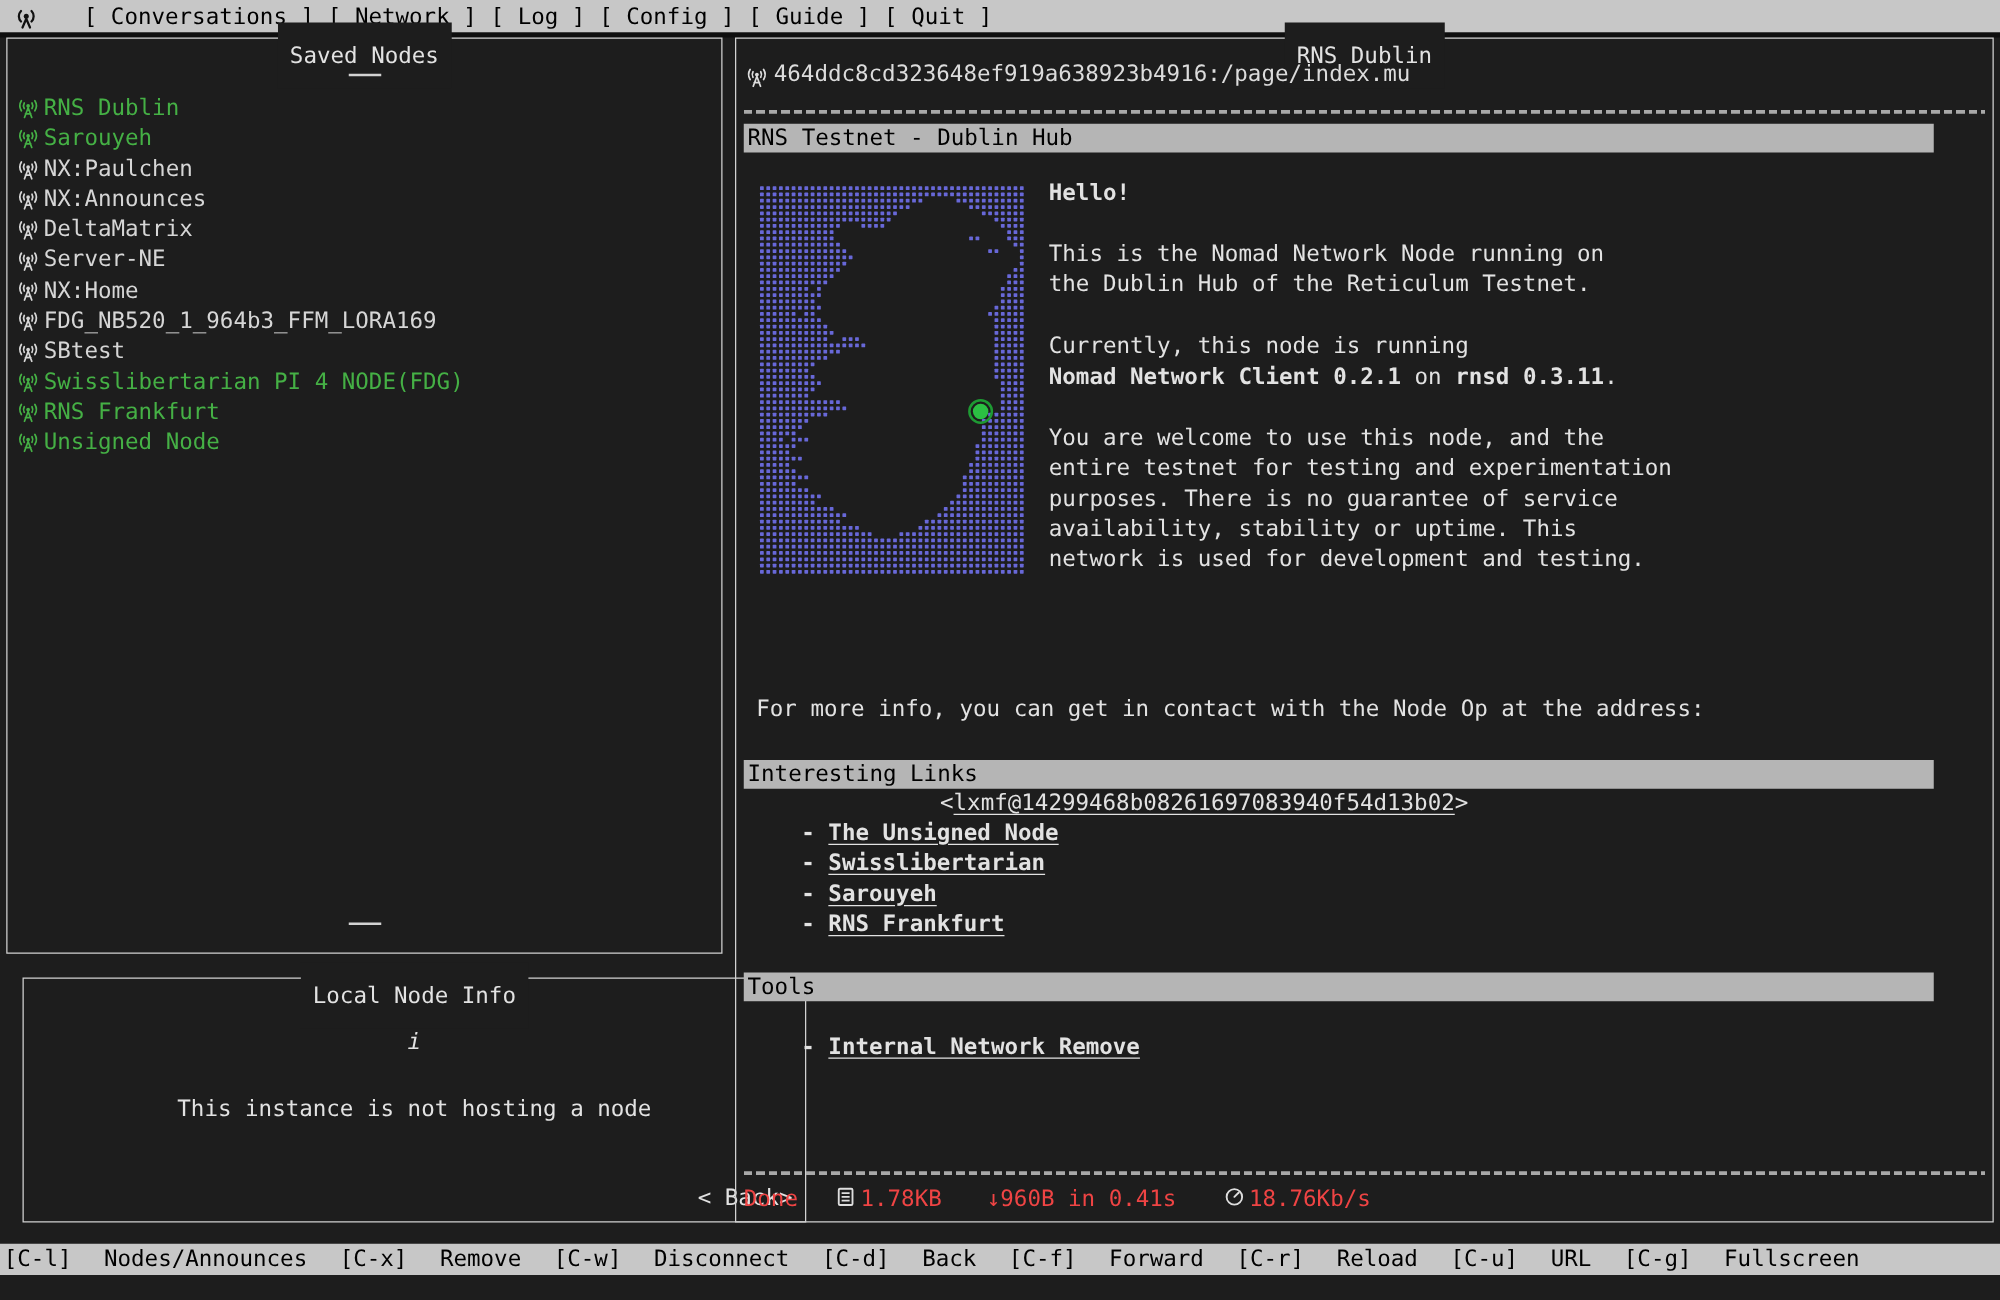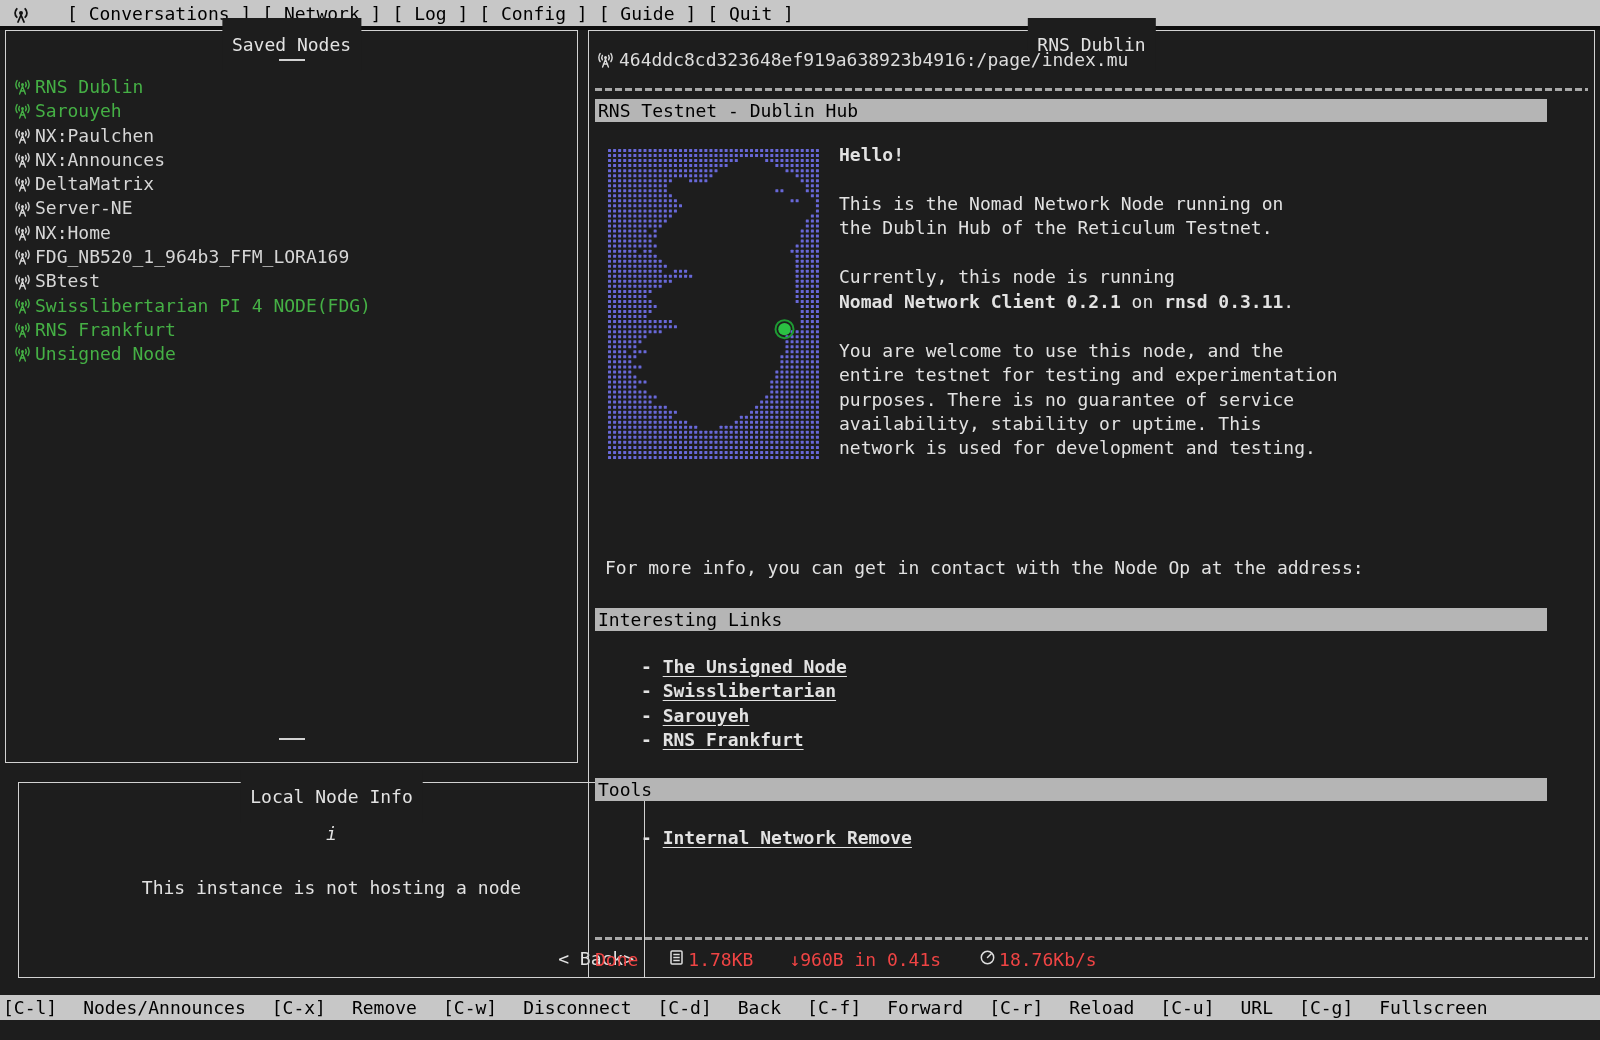--- a/index.html
+++ b/index.html
@@ -57,21 +57,21 @@
   .local-node{left:18px;top:782px;width:627px;height:196px;}
   .info-glyph{position:absolute;top:40px;left:0;right:0;text-align:center;font-style:italic;}
   .node-host-msg{position:absolute;top:94px;left:0;right:0;text-align:center;}
   .back-row{
     position:absolute;bottom:6px;left:0;right:0;height:24px;line-height:24px;
     display:flex;justify-content:flex-end;padding:0 10px;white-space:pre;cursor:default;
   }
   
   .browser{left:588px;top:30px;width:1007px;height:948px;}
   .url-row{
-    position:absolute;top:18px;left:8px;display:flex;align-items:center;
+    position:absolute;top:18px;left:8px;display:flex;align-items:flex-end;
     white-space:pre;color:#dcdcdc;
   }
   .url-row svg{width:17px;height:16px;margin-right:5px;}
   .dashed{
     position:absolute;left:6px;right:6px;height:3px;
     background:repeating-linear-gradient(to right,#a8a8a8 0 7px,transparent 7px 10px);
   }
   .dashed.d1{top:57px;}
   .dashed.d2{top:906px;}
   .graybar{
@@ -1580,20 +1580,21 @@
         <rect x="208.93" y="307.97" width="3" height="3" rx="0.5" fill="#6868d8"></rect>
         <circle cx="177.5" cy="181.16129032258064" r="9" fill="none" stroke="#1e9a33" stroke-width="2"></circle>
         <circle cx="177.5" cy="181.16129032258064" r="6.2" fill="#2bc043"></circle>
       </svg>
   </div>
 
   <div class="page-text" id="page-text"><div class="b">Hello!</div><div>&nbsp;</div><div>This is the Nomad Network Node running on</div><div>the Dublin Hub of the Reticulum Testnet.</div><div>&nbsp;</div><div>Currently, this node is running</div><div><span class="b">Nomad Network Client 0.2.1</span><span> on </span><span class="b">rnsd 0.3.11</span><span>.</span></div><div>&nbsp;</div><div>You are welcome to use this node, and the</div><div>entire testnet for testing and experimentation</div><div>purposes. There is no guarantee of service</div><div>availability, stability or uptime. This</div><div>network is used for development and testing.</div></div>
 
   <div class="contact">
     <div>For more info, you can get in contact with the Node Op at the address:</div>
+    <div class="addr"><span>&lt;</span><span class="ulink">lxmf@14299468b08261697083940f54d13b02</span><span>&gt;</span></div>
   </div>
 
   <div class="graybar bar-links">Interesting Links</div>
   <div class="link-list" id="link-list"><div class="link-row"><span>- </span><span class="ulink">The Unsigned Node</span></div><div class="link-row"><span>- </span><span class="ulink">Swisslibertarian</span></div><div class="link-row"><span>- </span><span class="ulink">Sarouyeh</span></div><div class="link-row"><span>- </span><span class="ulink">RNS Frankfurt</span></div></div>
 
   <div class="graybar bar-tools">Tools</div>
   <div class="tool-list" id="tool-list"><div class="link-row"><span>- </span><span class="ulink">Internal Network Remove</span></div></div>
 
   <div class="dashed d2"></div>
 

